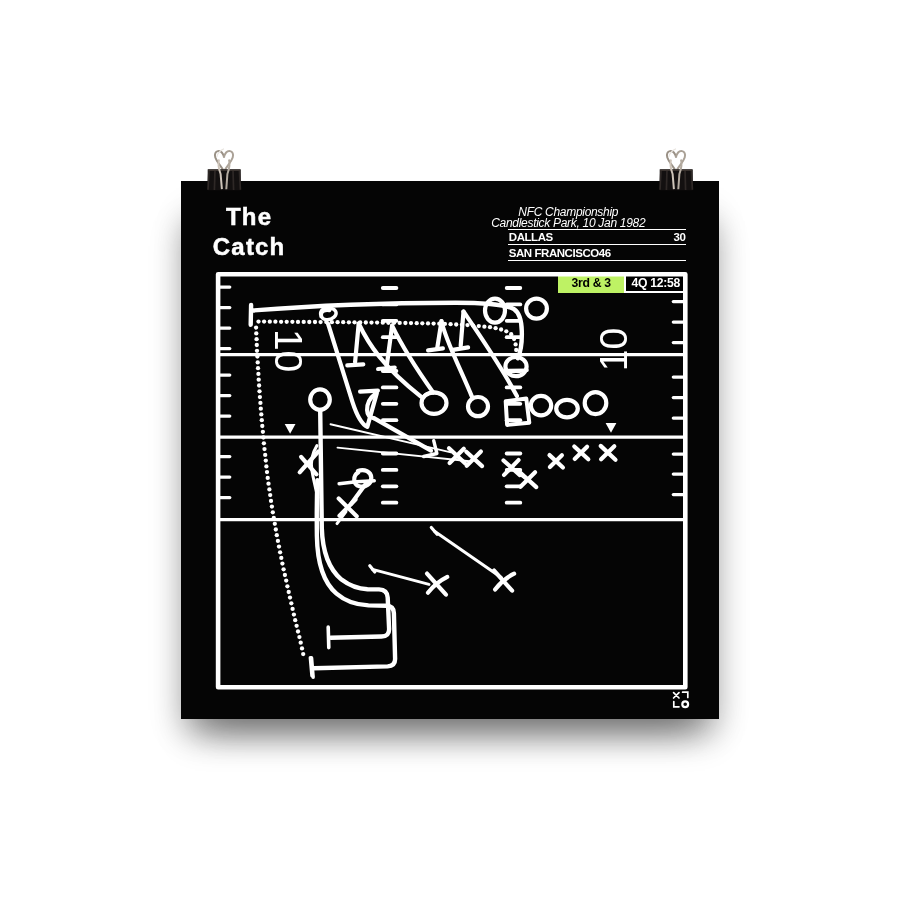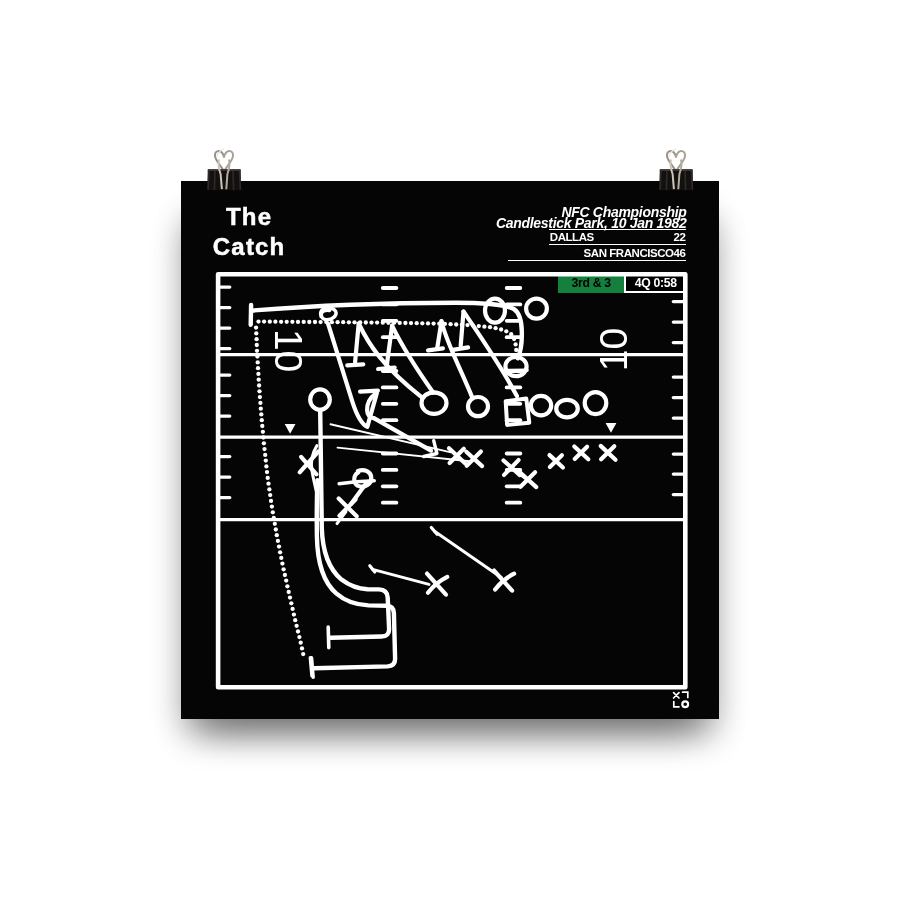--- a/index.html
+++ b/index.html
@@ -29,36 +29,36 @@
   <path d="M21 5.8 C17 7.5, 14.5 10.5, 13.8 14" fill="none" stroke="#e8e4df" stroke-width="1.2"></path>
   <rect x="4.7" y="26.3" width="33" height="21" fill="#131010"></rect>
   <path d="M6 27.3 l-1 19.5 M12 27 l-0.6 20 M30 27 l0.6 20 M36.4 27.3 l1 19.5" stroke="#2e2826" stroke-width="1.7" fill="none"></path>
   <path d="M5.2 27.2 h32" stroke="#3a332f" stroke-width="1.4"></path>
   <path d="M16 16.5 C14.5 22,15.8 26,17.6 31 L18.9 46.2" fill="none" stroke="#cfc5ba" stroke-width="2"></path>
   <path d="M26 16.5 C27.5 22,26.2 26,24.4 31 L23.3 46.2" fill="none" stroke="#b4aba0" stroke-width="2"></path>
 </svg>
 
 <div class="abs" style="left:212.8px;top:201.5px;color:#fff;font-size:24px;font-weight:bold;line-height:30.8px;letter-spacing:1.2px;text-align:center;-webkit-text-stroke:0.5px #fff;">The<br>Catch</div>
 
-<div class="abs" style="left:450px;top:207.1px;width:236.5px;text-align:right;color:#fff;font-size:14px;font-style:italic;font-weight:bold;line-height:10.45px;letter-spacing:-0.3px;">NFC Championship<br>Candlestick Park, 10 Jan 1982</div>
+<div class="abs" style="left:450px;top:207.1px;width:236.5px;text-align:center;color:#fff;font-size:12px;font-style:italic;font-weight:normal;line-height:10.45px;letter-spacing:-0.3px;">NFC Championship<br>Candlestick Park, 10 Jan 1982</div>
 
 <div class="abs" style="left:507.8px;top:229.4px;width:178.7px;color:#fff;">
-  <div style="border-top:1.8px solid #fff;border-bottom:1.8px solid #fff;height:16px;display:flex;justify-content:space-between;align-items:center;font-size:11.5px;font-weight:bold;letter-spacing:-0.45px;padding:0 1px;margin-left:41px;">
+  <div style="border-top:1.8px solid #fff;border-bottom:1.8px solid #fff;height:16px;display:flex;justify-content:space-between;align-items:center;font-size:11.5px;font-weight:bold;letter-spacing:-0.45px;padding:0 1px;">
     <span>DALLAS</span>
-      <span>22</span>
+      <span>30</span>
   </div>
-  <div style="border-bottom:1.8px solid #fff;height:15.4px;display:flex;justify-content:flex-end;align-items:center;font-size:11.5px;font-weight:bold;letter-spacing:-0.45px;padding:0 1px;">
+  <div style="border-bottom:1.8px solid #fff;height:15.4px;display:flex;justify-content:flex-start;align-items:center;font-size:11.5px;font-weight:bold;letter-spacing:-0.45px;padding:0 1px;">
     <span>SAN&nbsp;FRANCISCO</span>
       <span>46</span>
   </div>
 </div>
 
-<div class="abs" style="left:557.9px;top:274px;width:66.5px;height:18.8px;background:#15803d;color:#000;font-size:12.2px;font-weight:bold;letter-spacing:-0.3px;display:flex;align-items:center;justify-content:center;">3rd &amp; 3</div>
-
-<div class="abs" style="left:624.4px;top:274px;width:62.6px;height:18.8px;background:#000;border:2.6px solid #fff;color:#fff;font-size:12.2px;font-weight:bold;letter-spacing:-0.3px;display:flex;align-items:center;justify-content:center;">4Q 0:58</div>
+<div class="abs" style="left:557.9px;top:274px;width:66.5px;height:18.8px;background:#bef264;color:#000;font-size:12.2px;font-weight:bold;letter-spacing:-0.3px;display:flex;align-items:center;justify-content:center;">3rd &amp; 3</div>
+
+<div class="abs" style="left:624.4px;top:274px;width:62.6px;height:18.8px;background:#000;border:2.6px solid #fff;color:#fff;font-size:12.2px;font-weight:bold;letter-spacing:-0.3px;display:flex;align-items:center;justify-content:center;">4Q 12:58</div>
 
 <svg class="abs" style="left:180.5px;top:180.9px;" width="538.5" height="538" viewBox="180.5 180.9 538.5 538">
 <g fill="none" stroke="#fff" stroke-width="4.2" stroke-linecap="round" stroke-linejoin="round">
 
 <rect x="217.6" y="274.1" width="467.2" height="413" stroke-width="4.6"></rect>
 
 <path d="M217.6 354.5H684.4" stroke-width="3.4"></path>
 
 <path d="M217.6 437H684.4" stroke-width="3.4"></path>
 

